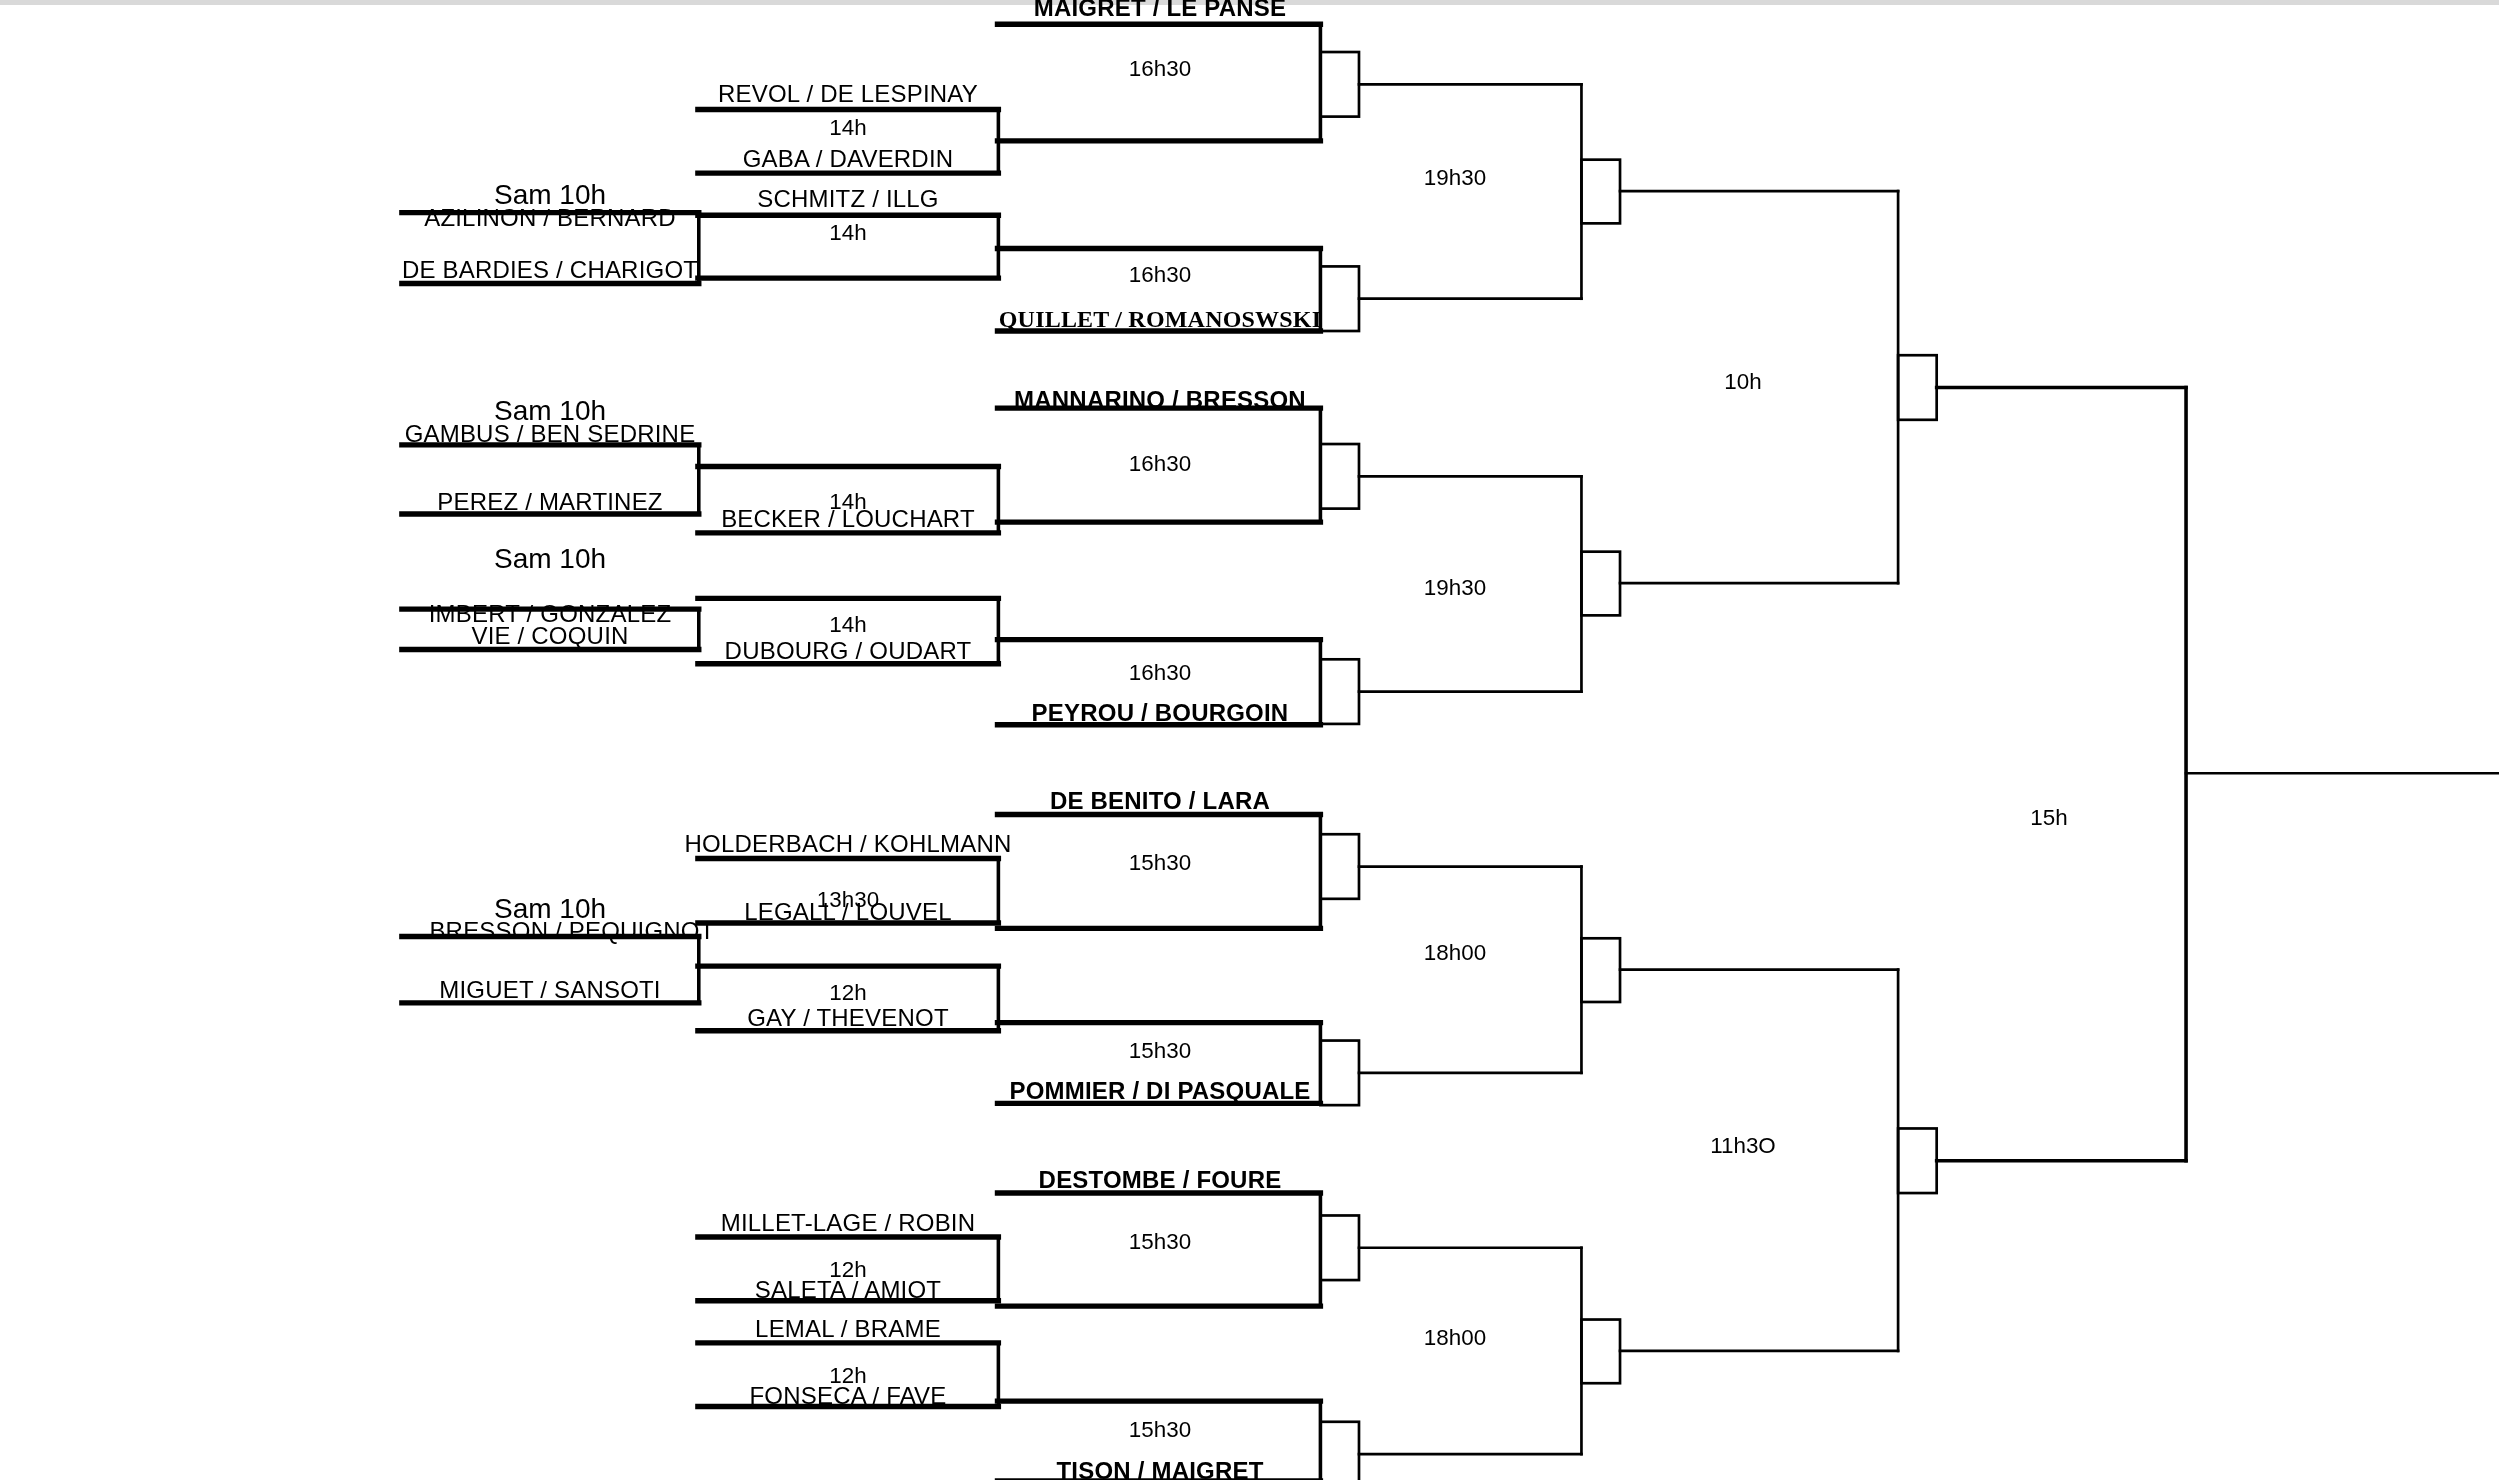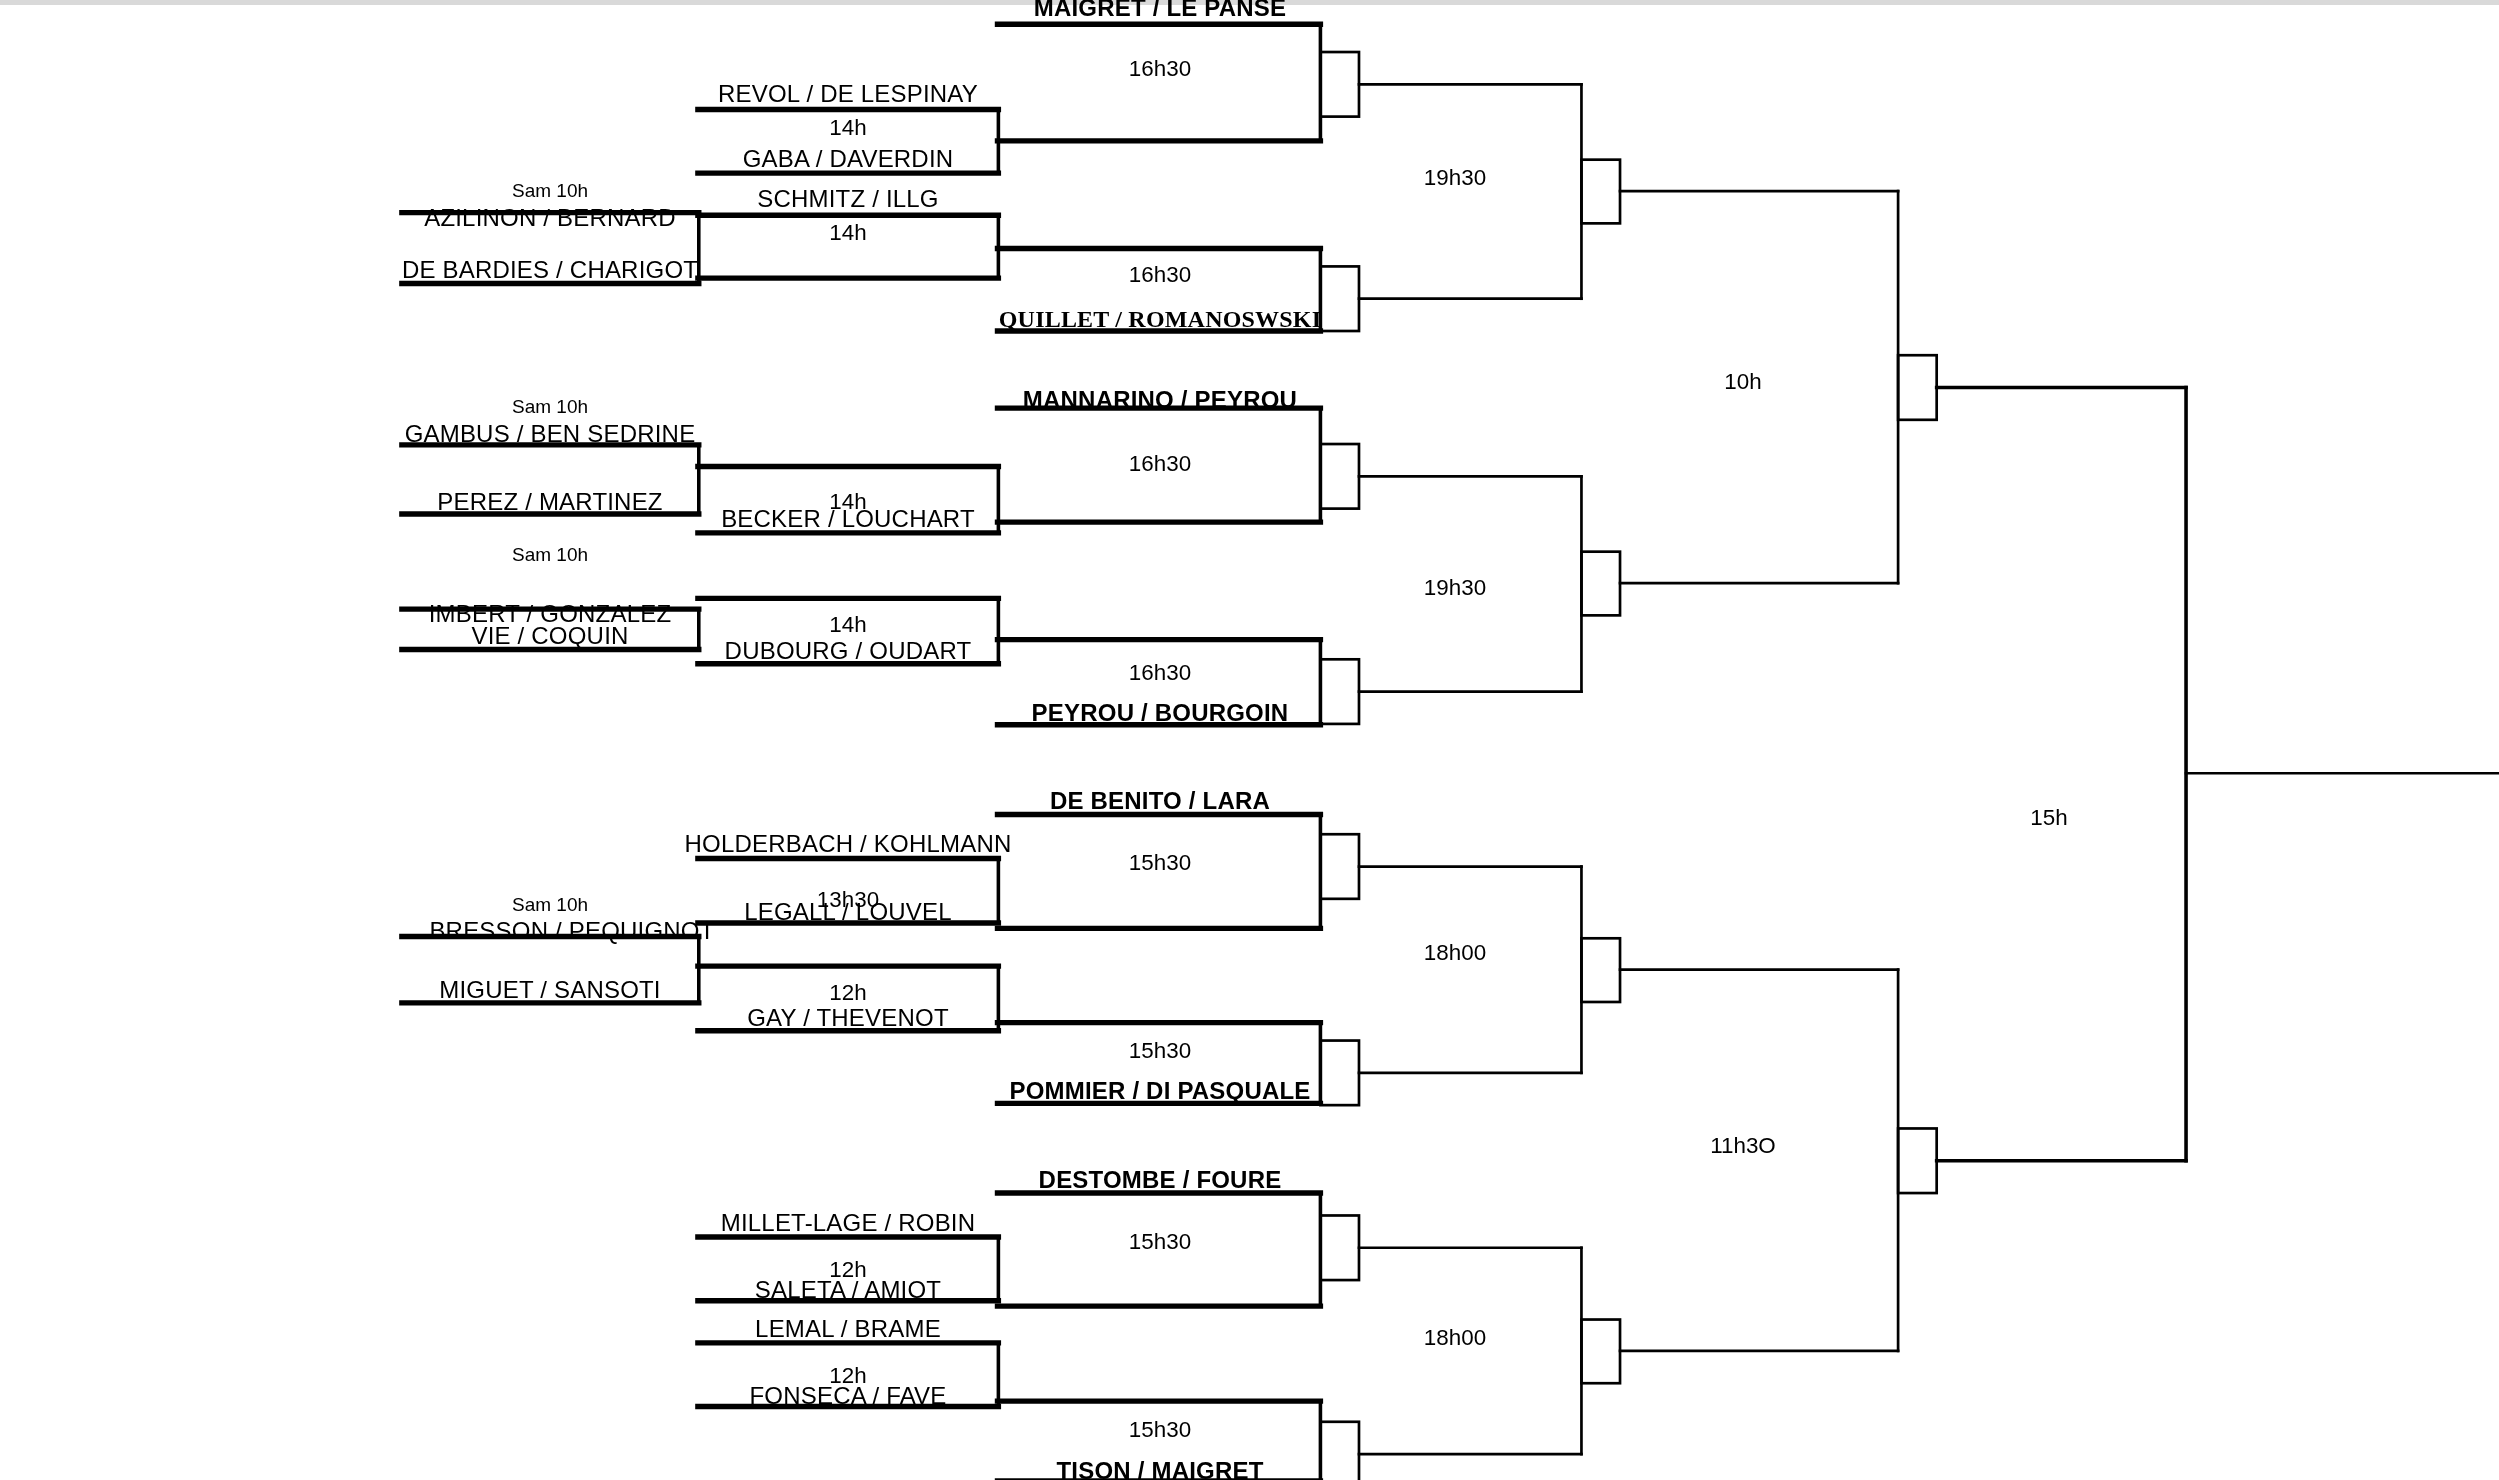--- a/index.html
+++ b/index.html
@@ -5,21 +5,21 @@
 <style>
   html,body{margin:0;padding:0;background:#ffffff;}
   body{font-family:"Liberation Sans",sans-serif;}
   #bracket-root{position:relative;width:2500px;height:1481px;background:#fff;overflow:hidden;}
   #bracket-svg{position:absolute;left:0;top:0;width:2500px;height:1481px;}
   .lbl{position:absolute;white-space:nowrap;color:#000;line-height:1;}
   .lbl.ctr{transform:translateX(-50%);text-align:center;}
   .team{font-size:24px;font-weight:400;letter-spacing:0.2px;}
   .team.bold{font-weight:700;}
   .time{font-size:22.4px;font-weight:400;}
-  .day{font-size:19px;font-weight:400;}
+  .day{font-size:28px;font-weight:400;}
   .topstrip{position:absolute;left:0;top:0;width:2500px;height:4.5px;background:#d9d9d9;}
 </style>
 </head>
 <body>
 
 <div id="bracket-root">
 
   <div class="topstrip"></div>
 
   <svg id="bracket-svg" viewBox="0 0 2787 1651" preserveAspectRatio="none" xmlns="http://www.w3.org/2000/svg">
@@ -300,21 +300,21 @@
   <div class="lbl team ctr" style="left:848px;top:1317px;">LEMAL / BRAME</div>
   <div class="lbl time ctr" style="left:848px;top:1365px;">12h</div>
   <div class="lbl team ctr" style="left:848px;top:1384px;">FONSECA / FAVE</div>
 
   <div class="lbl team bold ctr" style="left:1160px;top:-3.6px;">MAIGRET / LE PANSE</div>
   <div class="lbl time ctr" style="left:1160px;top:58px;">16h30</div>
 
   <div class="lbl time ctr" style="left:1160px;top:264px;">16h30</div>
   <div class="lbl team bold ctr" style="left:1160px;top:307px;font-family:Liberation Serif, serif;">QUILLET / ROMANOSWSKI</div>
 
-  <div class="lbl team bold ctr" style="left:1160px;top:388px;">MANNARINO / PEYROU</div>
+  <div class="lbl team bold ctr" style="left:1160px;top:388px;">MANNARINO / BRESSON</div>
   <div class="lbl time ctr" style="left:1160px;top:453px;">16h30</div>
 
   <div class="lbl time ctr" style="left:1160px;top:662px;">16h30</div>
   <div class="lbl team bold ctr" style="left:1160px;top:701px;">PEYROU / BOURGOIN</div>
 
   <div class="lbl team bold ctr" style="left:1160px;top:789px;">DE BENITO / LARA</div>
   <div class="lbl time ctr" style="left:1160px;top:852px;">15h30</div>
 
   <div class="lbl time ctr" style="left:1160px;top:1040px;">15h30</div>
   <div class="lbl team bold ctr" style="left:1160px;top:1079px;">POMMIER / DI PASQUALE</div>

